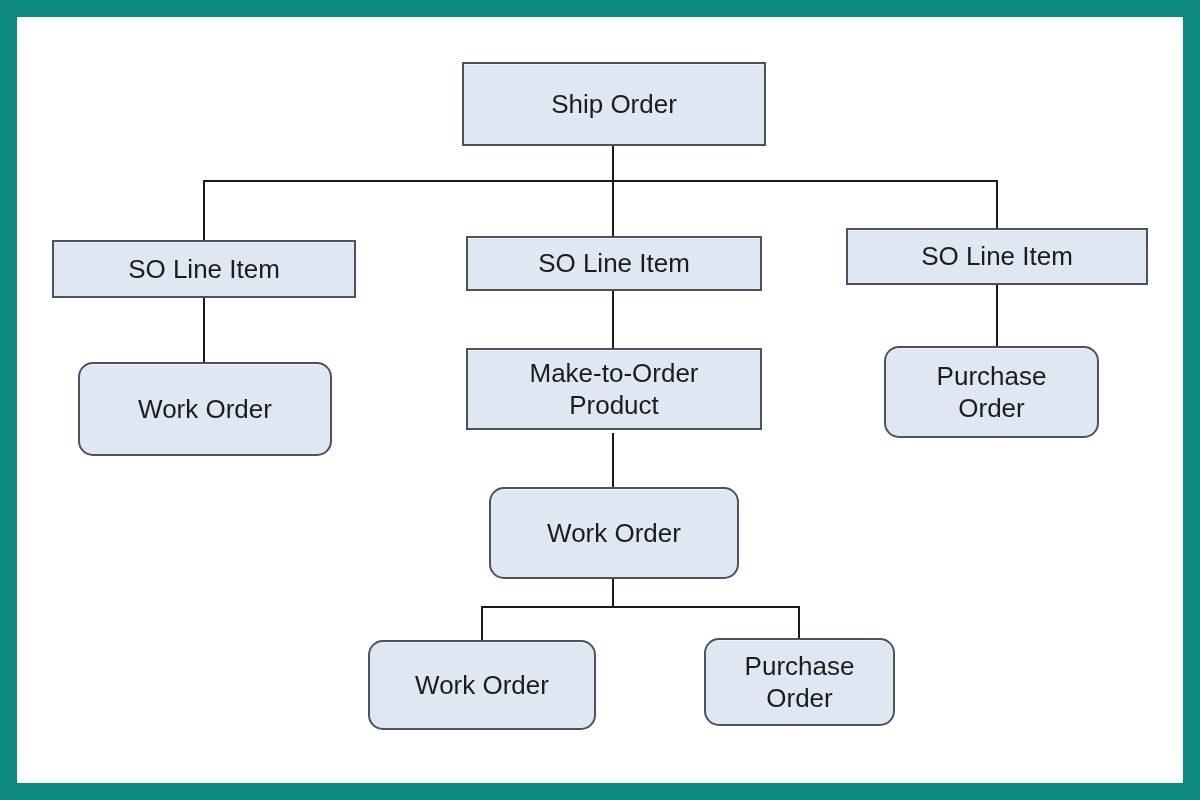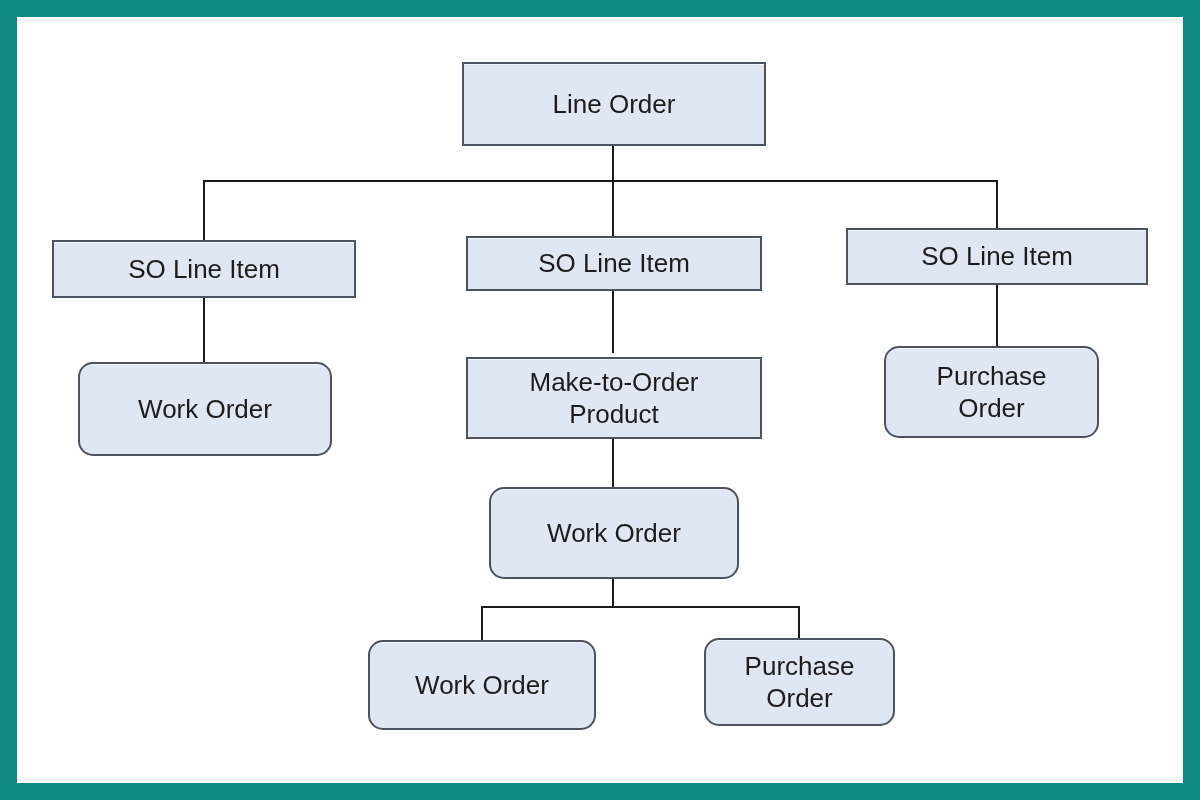--- a/index.html
+++ b/index.html
@@ -62,40 +62,40 @@
 <div class="line v" style="left:203px; top:296px; height:67px;"></div>
 <div class="line v" style="left:612px; top:289px; height:64px;"></div>
 <div class="line v" style="left:612px; top:433px; height:54px;"></div>
 <div class="line v" style="left:612px; top:577px; height:31px;"></div>
 <div class="line h" style="left:481px; top:606px; width:319px;"></div>
 <div class="line v" style="left:481px; top:606px; height:35px;"></div>
 <div class="line v" style="left:798px; top:606px; height:33px;"></div>
 <div class="line v" style="left:996px; top:283px; height:64px;"></div>
 
 <div class="node rect" style="left:462px; top:62px; width:304px; height:84px;">
-  <span class="label">Line Order</span>
+  <span class="label">Ship Order</span>
 </div>
 
 <div class="node rect" style="left:52px; top:240px; width:304px; height:58px;">
   <span class="label">SO Line Item</span>
 </div>
 
 <div class="node rect" style="left:466px; top:236px; width:296px; height:55px;">
   <span class="label">SO Line Item</span>
 </div>
 
 <div class="node rect" style="left:846px; top:228px; width:302px; height:57px;">
   <span class="label">SO Line Item</span>
 </div>
 
 <div class="node rounded" style="left:78px; top:362px; width:254px; height:94px;">
   <span class="label">Work Order</span>
 </div>
 
-<div class="node rect" style="left:466px; top:357px; width:296px; height:82px;">
+<div class="node rect" style="left:466px; top:348px; width:296px; height:82px;">
   <span class="label wrap-mto">Make-to-Order Product</span>
 </div>
 
 <div class="node rounded" style="left:489px; top:487px; width:250px; height:92px;">
   <span class="label">Work Order</span>
 </div>
 
 <div class="node rounded" style="left:368px; top:640px; width:228px; height:90px;">
   <span class="label">Work Order</span>
 </div>

